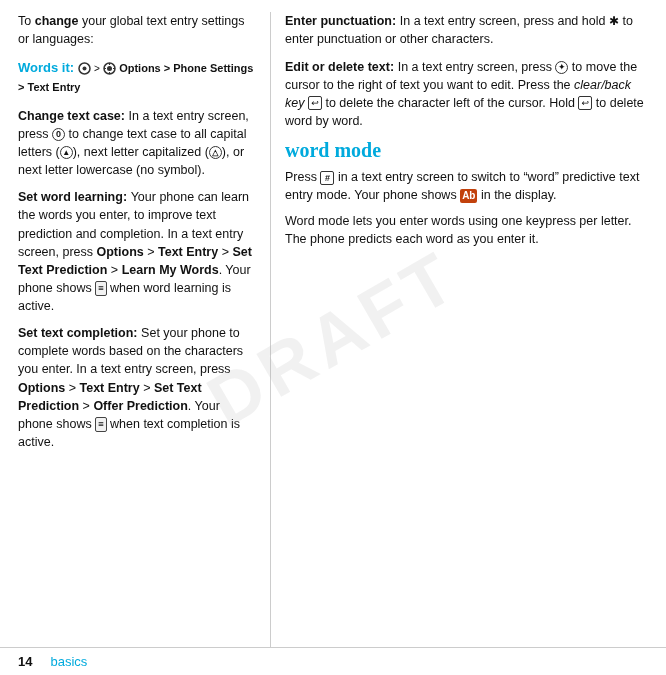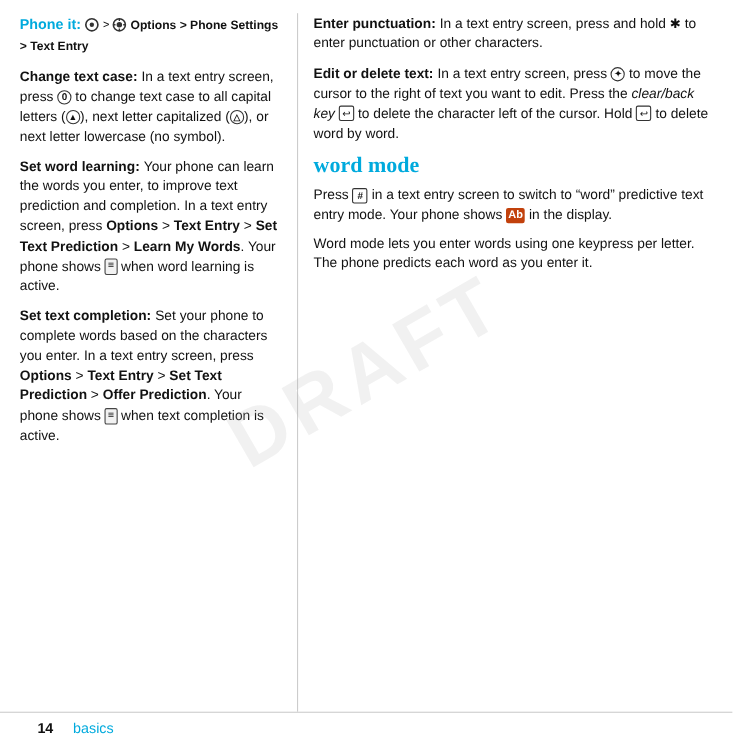--- a/index.html
+++ b/index.html
@@ -100,21 +100,21 @@
     }
 
     .divider {
       width: 1px;
       background: #ccc;
     }
 
     .footer {
       display: flex;
       align-items: center;
-      padding: 6px 34px;
+      padding: 6px 18px;
       border-top: 1px solid #ccc;
       height: 28px;
     }
 
     .footer-page-num {
       font-size: 13px;
       font-weight: bold;
       margin-right: 18px;
       color: #111;
     }
@@ -220,23 +220,26 @@
 </head>
 <body>
 
 <div class="page-container">
   <div class="draft-watermark">DRAFT</div>
 
   <div class="content-area">
 
     <div class="left-column">
 
+      <p class="intro-text">
+        To <strong>change</strong> your global text entry settings or languages:
+      </p>
 
       <div class="find-it-line">
-        <span class="find-it-label">Phone it:</span>
+        <span class="find-it-label">Words it:</span>
         <span>
           
           <svg width="13" height="13" viewBox="0 0 13 13" style="vertical-align:middle;display:inline-block;">
             <circle cx="6.5" cy="6.5" r="5.5" fill="none" stroke="#333" stroke-width="1.5"></circle>
             <circle cx="6.5" cy="6.5" r="2" fill="#333"></circle>
           </svg>
         </span>
         <span style="font-size:10px;vertical-align:middle;"> &gt; </span>
         <span>
           <svg width="13" height="13" viewBox="0 0 13 13" style="vertical-align:middle;display:inline-block;">

